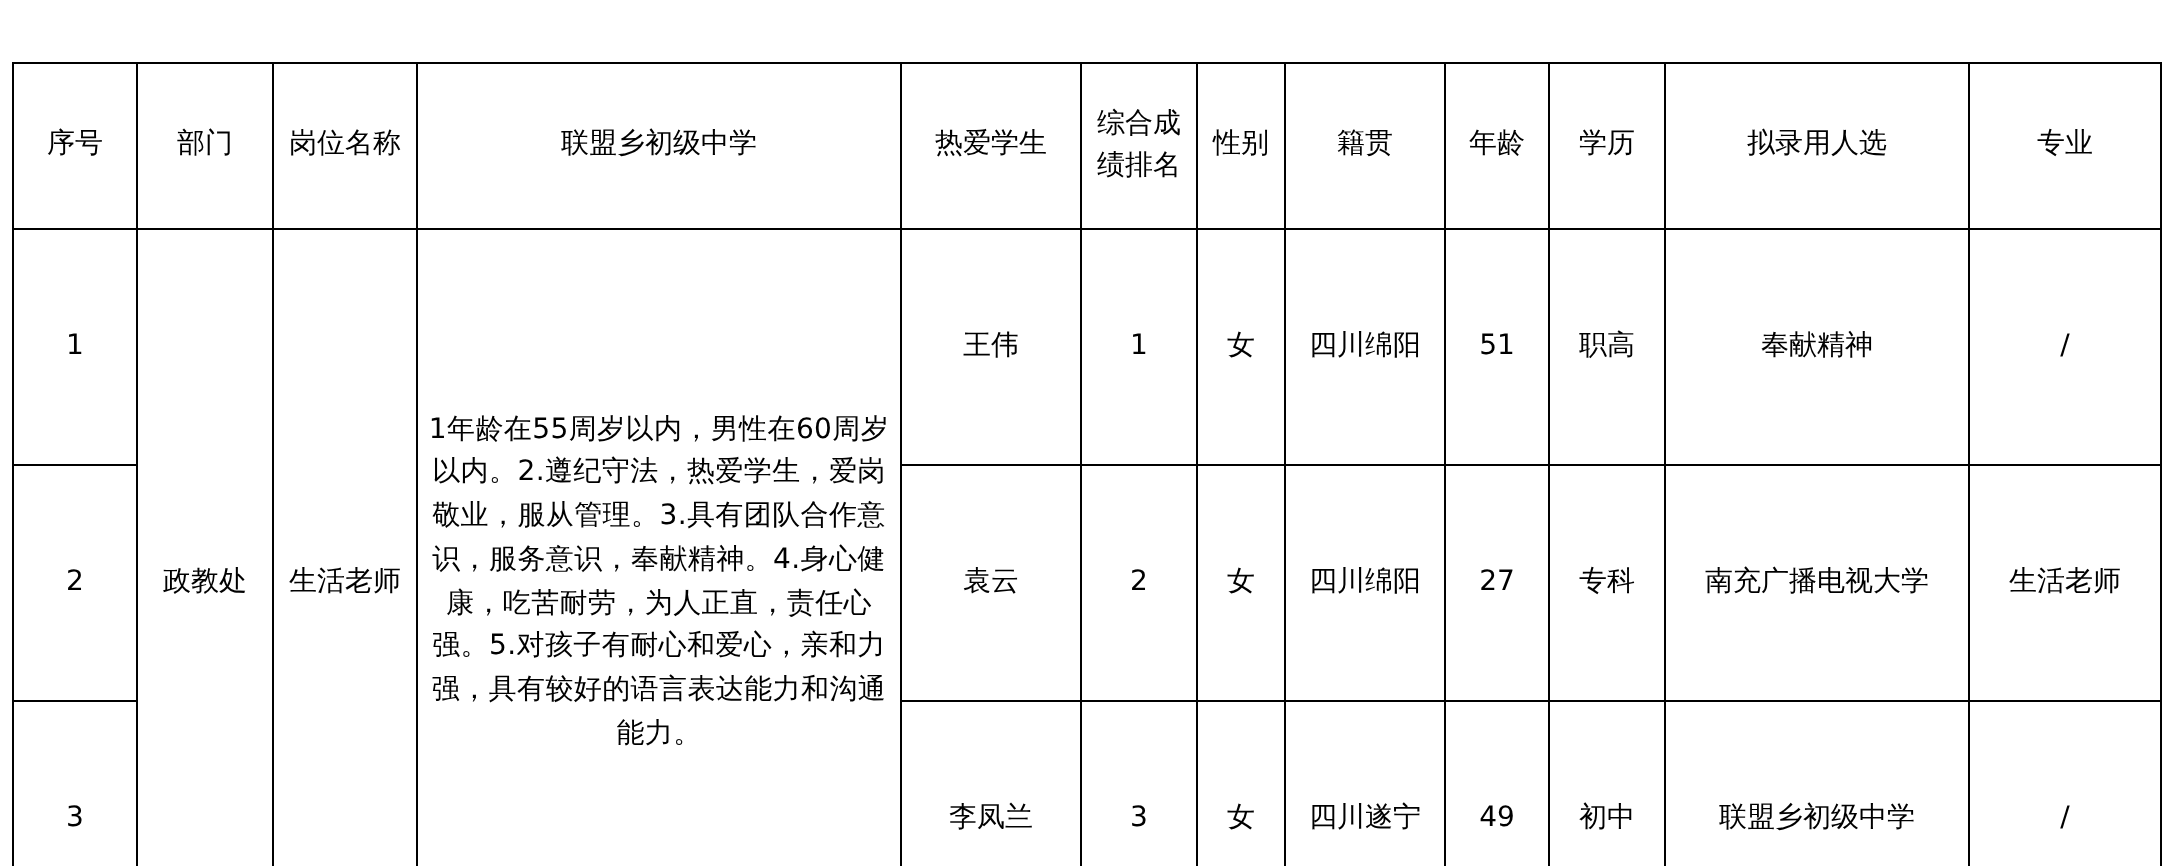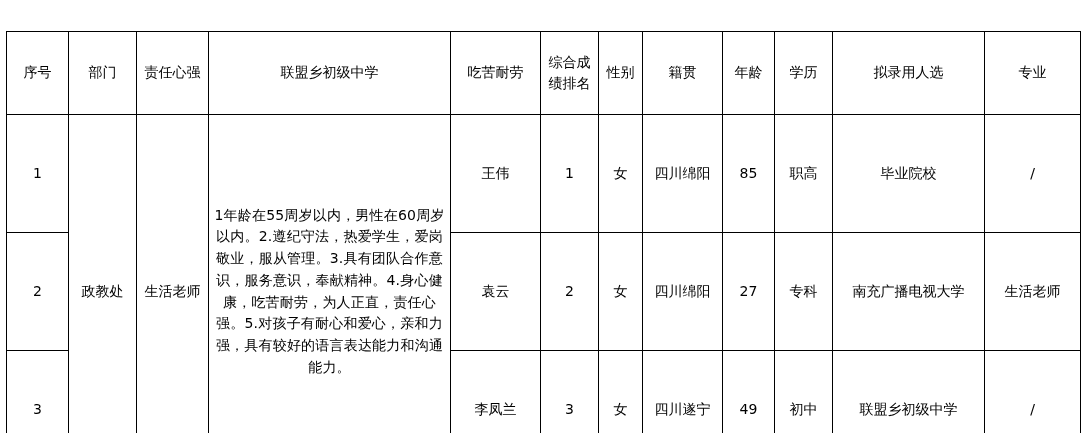--- a/index.html
+++ b/index.html
@@ -89,45 +89,45 @@
         <col class="c-native">
       <col class="c-age">
         <col class="c-edu">
         <col class="c-school">
         <col class="c-major">
     </colgroup>
     <thead>
       <tr>
         <td>序号</td>
         <td>部门</td>
-        <td>责任心强</td>
+        <td>岗位名称</td>
         <td>联盟乡初级中学</td>
-        <td>吃苦耐劳</td>
+        <td>热爱学生</td>
         <td><span class="two-line">综合成绩排名</span></td>
         <td>性别</td>
         <td>籍贯</td>
         <td>年龄</td>
         <td>学历</td>
         <td>拟录用人选</td>
         <td>专业</td>
       </tr>
     </thead>
     <tbody>
       <tr>
         <td>1</td>
         <td class="dept-cell" rowspan="3">政教处</td>
         <td class="post-cell" rowspan="3">生活老师</td>
         <td class="req-cell" rowspan="3">1年龄在55周岁以内，男性在60周岁以内。2.遵纪守法，热爱学生，爱岗敬业，服从管理。3.具有团队合作意识，服务意识，奉献精神。4.身心健康，吃苦耐劳，为人正直，责任心强。5.对孩子有耐心和爱心，亲和力强，具有较好的语言表达能力和沟通能力。</td>
         <td>王伟</td>
         <td>1</td>
         <td>女</td>
         <td>四川绵阳</td>
-        <td>85</td>
+        <td>51</td>
         <td>职高</td>
-        <td>毕业院校</td>
+        <td>奉献精神</td>
         <td>/</td>
       </tr>
       <tr>
         <td>2</td>
         <td>袁云</td>
         <td>2</td>
         <td>女</td>
         <td>四川绵阳</td>
         <td>27</td>
         <td>专科</td>

